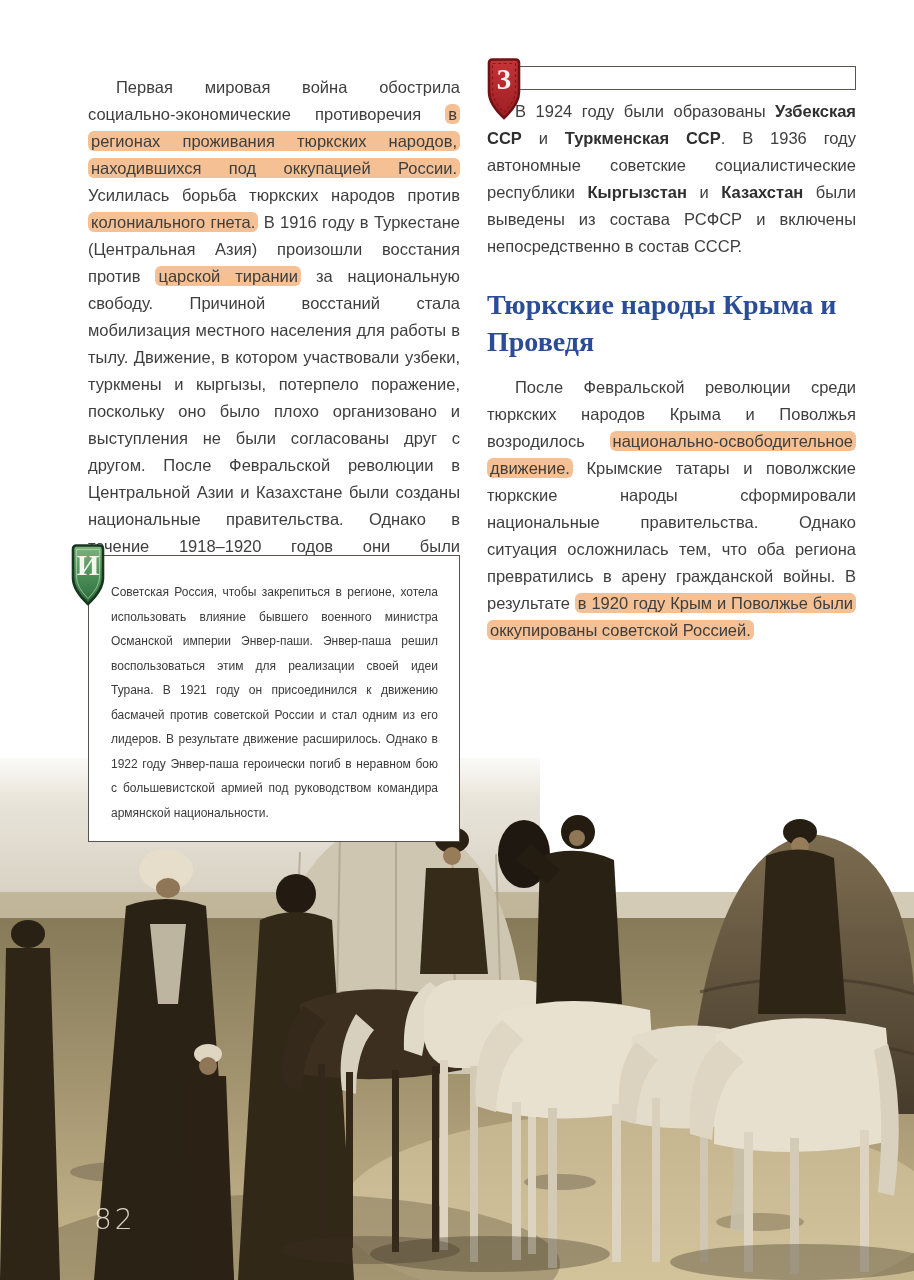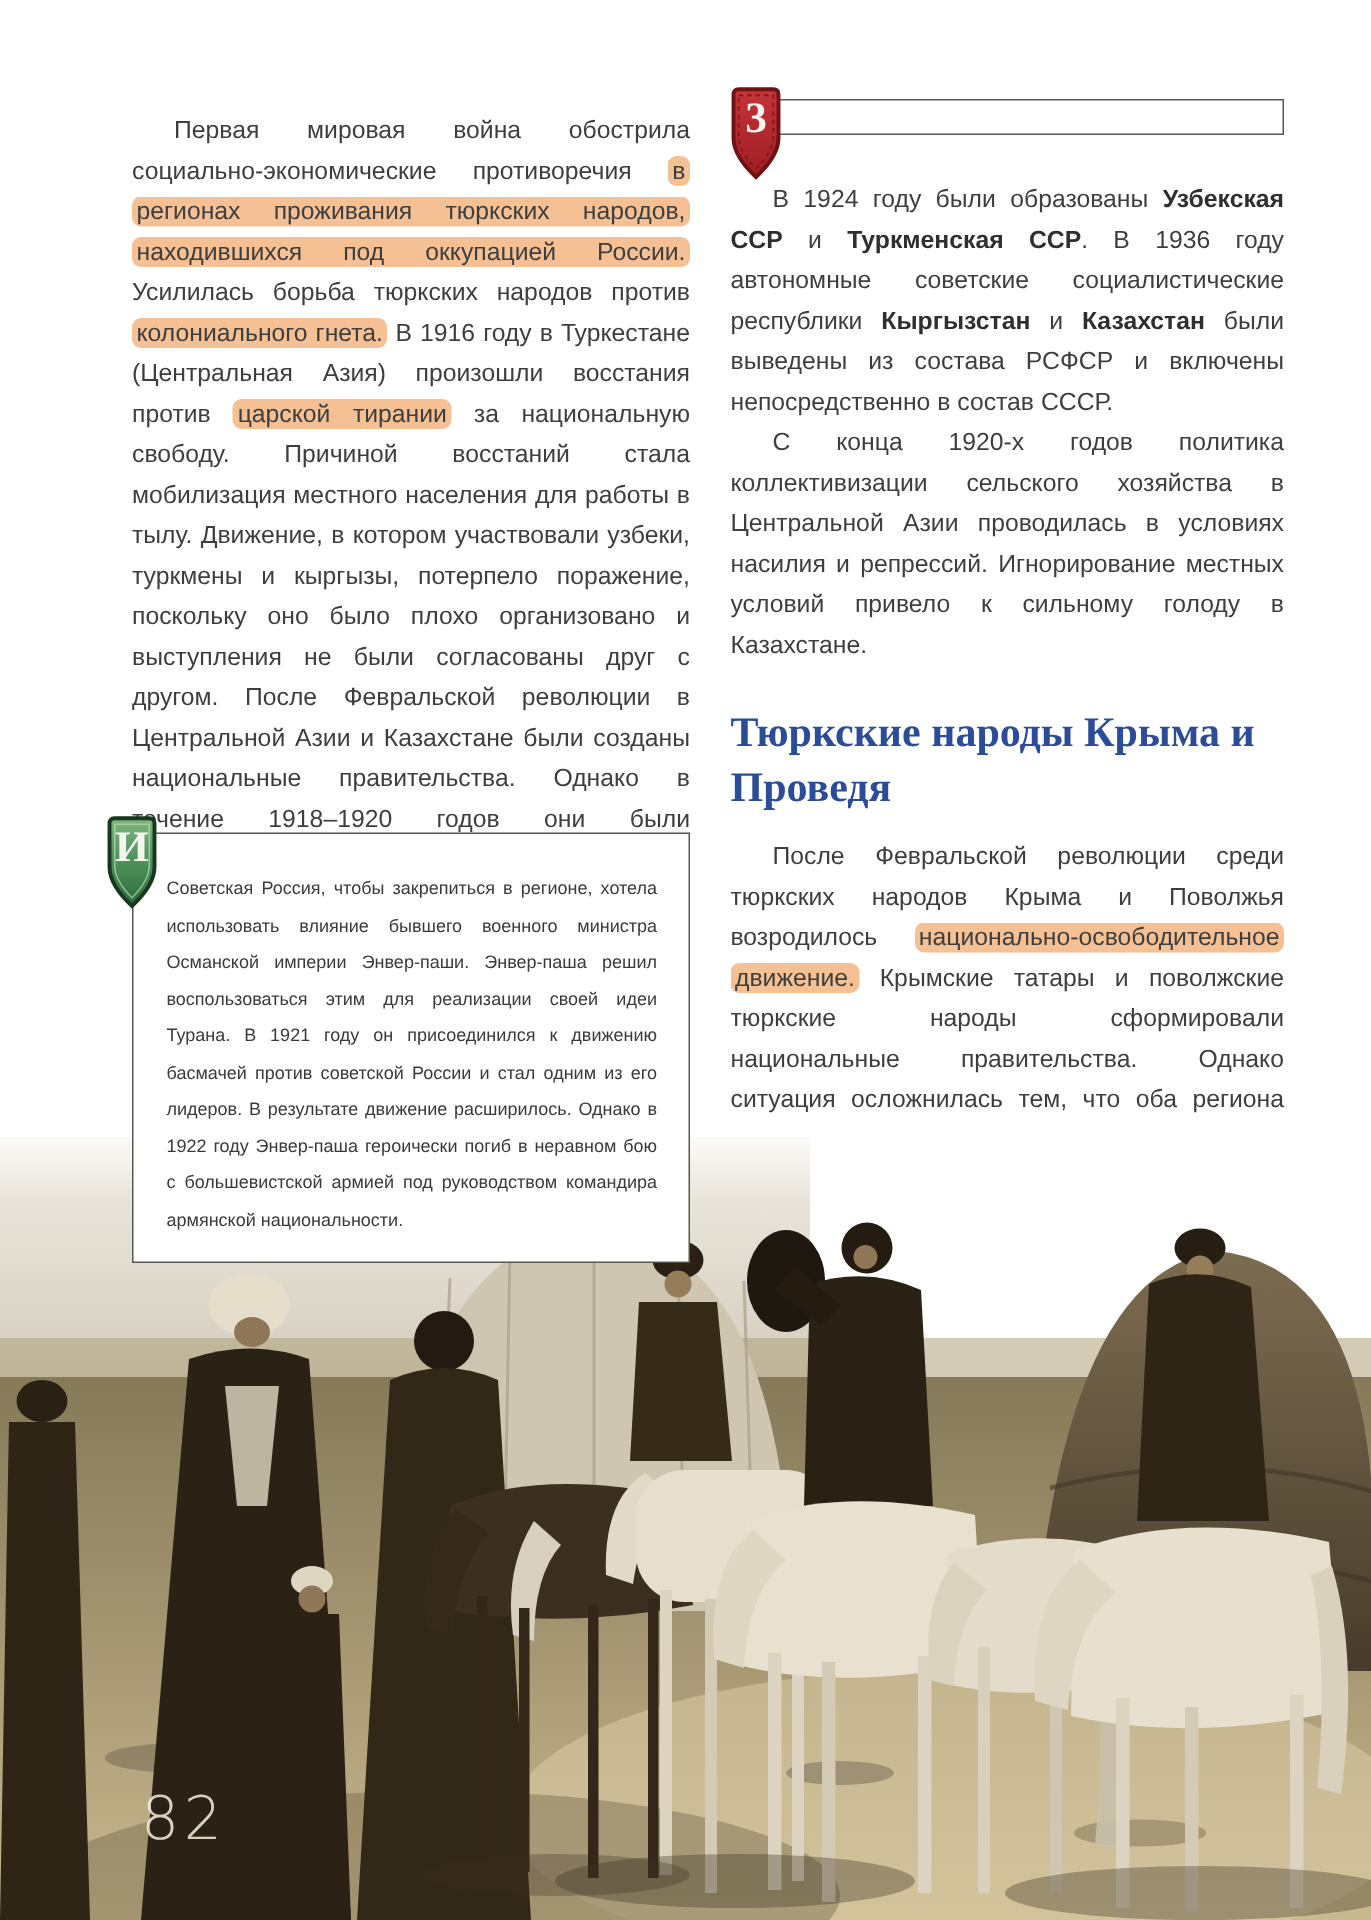--- a/index.html
+++ b/index.html
@@ -63,21 +63,21 @@
     position:relative;
     margin:16px 0 0 25px;
     border:1px solid var(--box-border);
     background:#fff;
     padding:11px 10px 11px 17px;
   }
   .task-box p{
     font-size:16px;line-height:25px;font-weight:bold;color:#2E2E2E;
     text-align:left;
   }
-  .col-right p.body.first{margin-top:30px;}
+  .col-right p.body.first{margin-top:8px;}
   .section-heading{
     font-family:"Liberation Serif","DejaVu Serif",serif;
     font-weight:700;
     font-size:28px;line-height:37px;
     color:var(--heading-blue);
     margin:26px 0 14px 0;
   }
 
   
   .badge{position:absolute;width:36px;height:64px;z-index:7;}
@@ -95,21 +95,21 @@
 
   
   .photo{
     position:absolute;left:0;top:742px;width:914px;height:538px;z-index:1;
   }
   .photo svg{display:block;width:100%;height:100%;}
   .page-number{
     position:absolute;left:94px;bottom:44px;
     font-family:"DejaVu Sans",sans-serif;
     font-weight:300;
-    font-size:40px;letter-spacing:3px;
+    font-size:28px;letter-spacing:3px;
     color:rgba(240,233,216,0.88);
     z-index:3;
   }
 </style>
 </head>
 <body>
 
 <section class="col-left">
   <p class="body"><span>Первая мировая война обострила социально-экономические противоречия </span><span class="hl">в регионах проживания тюркских народов, находившихся под оккупацией России.</span><span> Усилилась борьба тюркских народов против </span><span class="hl">колониального гнета.</span><span> В 1916 году в Туркестане (Центральная Азия) произошли восстания против </span><span class="hl">царской тирании</span><span> за национальную свободу. Причиной восстаний стала мобилизация местного населения для работы в тылу. Движение, в котором участвовали узбеки, туркмены и кыргызы, потерпело поражение, поскольку оно было плохо организовано и выступления не были согласованы друг с другом. После Февральской революции в Центральной Азии и Казахстане были созданы национальные правительства. Однако в течение 1918–1920 годов они были </span><span class="hl">оккупированы советской Россией.</span><span> Несмотря на это, освободительное движение в регионе продолжалось.</span></p>
 </section>
@@ -143,21 +143,20 @@
           </linearGradient>
         </defs>
         <path d="M3 6 Q3 2.5 6.5 2.5 L29.5 2.5 Q33 2.5 33 6 L33 35 Q33 47 18 61 Q3 47 3 35 Z" fill="url(#rGrad)" stroke="#6E1216" stroke-width="2.6"></path>
         <path d="M6.5 6.5 L29.5 6.5 L29.5 34 Q29.5 44 18 55.5 Q6.5 44 6.5 34 Z" fill="none" stroke="#7E1519" stroke-width="1.2" stroke-dasharray="3 2.6" opacity="0.9"></path>
       </svg>
       <span class="badge-char">3</span>
     </div>
   </aside>
 
   <p class="body first"><span>В 1924 году были образованы </span><span class="b">Узбекская ССР</span><span> и </span><span class="b">Туркменская ССР</span><span>. В 1936 году автономные советские социалистические республики </span><span class="b">Кыргызстан</span><span> и </span><span class="b">Казахстан</span><span> были выведены из состава РСФСР и включены непосредственно в состав СССР.</span></p>
-  <p class="body" style="text-indent:28px;">С конца 1920-х годов политика коллективизации сельского хозяйства в Центральной Азии проводилась в условиях насилия и репрессий. Игнорирование местных условий привело к сильному голоду в Казахстане.</p>
   <h2 class="section-heading">Тюркские народы Крыма и Проведя</h2>
   <p class="body"><span>После Февральской революции среди тюркских народов Крыма и Поволжья возродилось </span><span class="hl">национально-освободительное движение.</span><span> Крымские татары и поволжские тюркские народы сформировали национальные правительства. Однако ситуация осложнилась тем, что оба региона превратились в арену гражданской войны. В результате </span><span class="hl">в 1920 году Крым и Поволжье были оккупированы советской Россией.</span></p>
 </section>
 
 <figure class="photo">
   <svg viewBox="0 0 914 538" preserveAspectRatio="none">
     <defs>
       <linearGradient id="sky" x1="0" y1="0" x2="0" y2="1">
         <stop offset="0" stop-color="#F0ECE3"></stop>
           <stop offset="1" stop-color="#D4CDBE"></stop>

